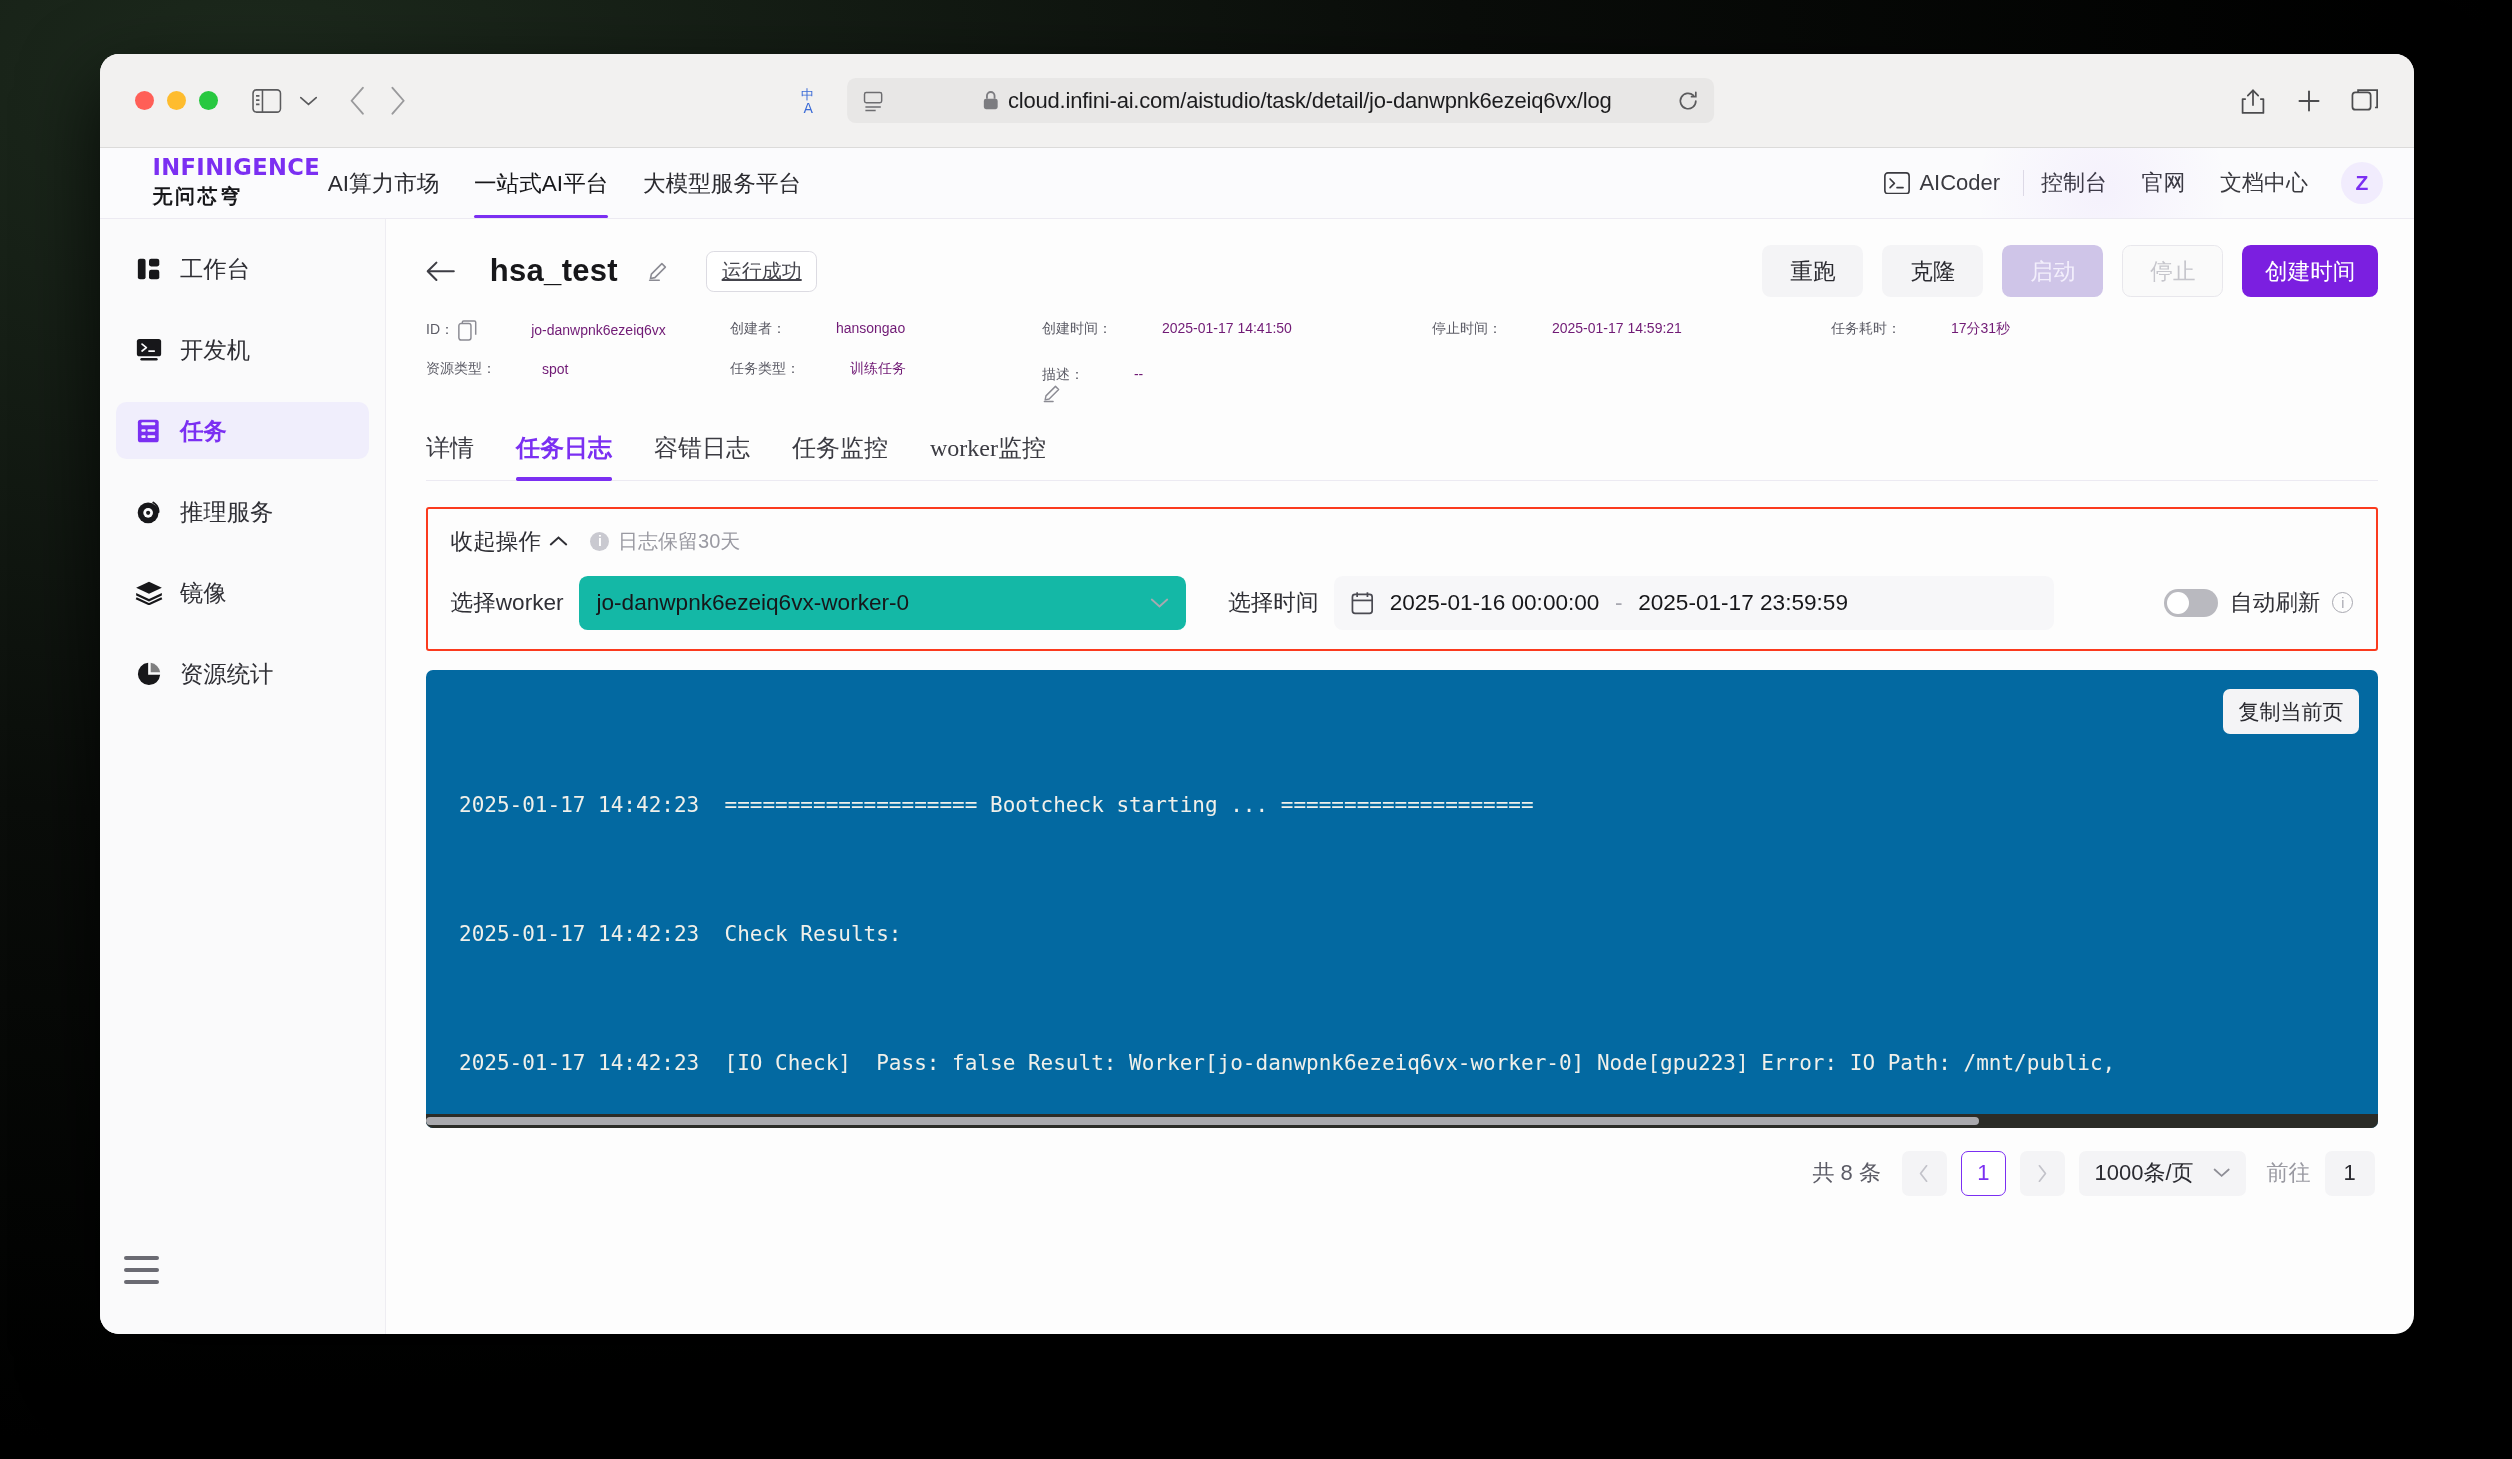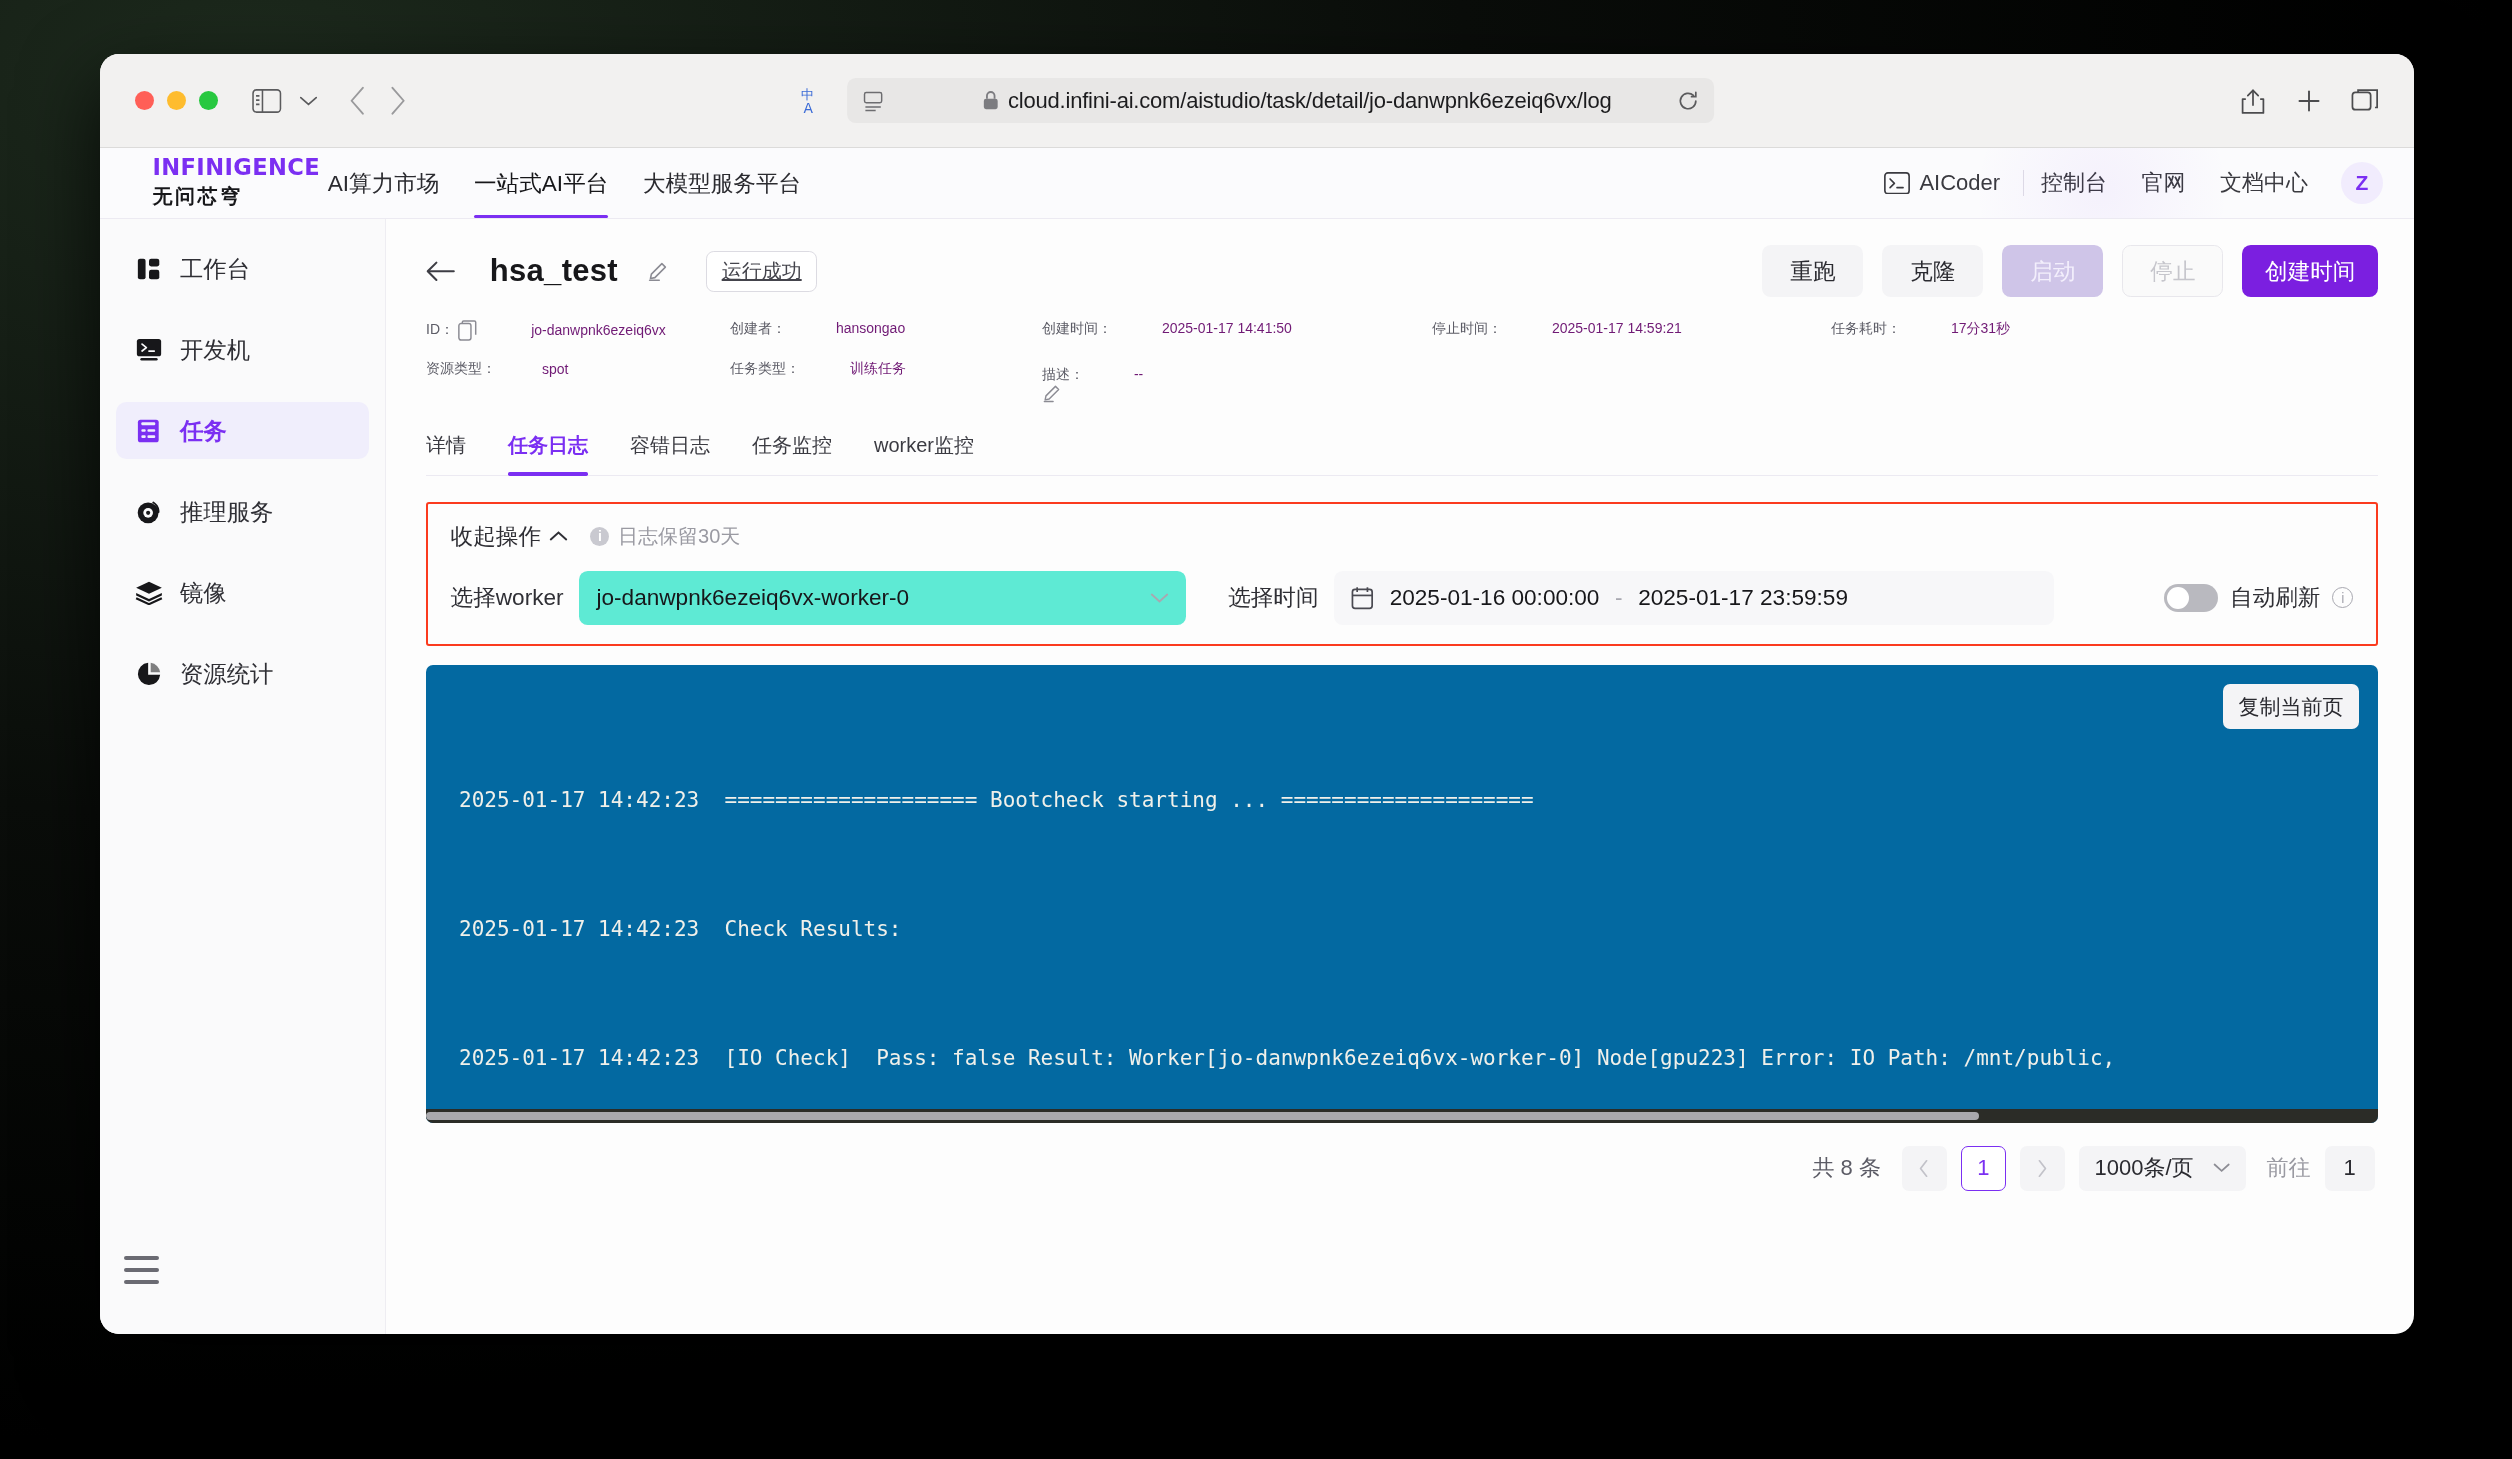--- a/index.html
+++ b/index.html
@@ -180,21 +180,21 @@
   .copy-ico { margin: 0 8.7px 0 3.5px; color: #8b8b93; }
   .m1 { width: 304px; display: flex; align-items: center; }
   .m2 { width: 312px; }
   .m3 { width: 390px; }
   .m4 { width: 399px; }
   .m5 { }
 
   
   #tabs { margin-top: 29.5px; display: flex; gap: 0; border-bottom: 0.9px solid #eceaf2; }
   .tab {
-    font-size: 20px; color: #3b3b42; padding: 0 21px 15.6px 21px; position: relative;
+    font-size: 24px; color: #3b3b42; padding: 0 21px 15.6px 21px; position: relative; font-family: Liberation Serif, serif;
   }
   .tab:first-child { padding-left: 0; }
   .tab.active { color: #7b2ff2; font-weight: 700; }
   .tab.active::after {
     content: ""; position: absolute; left: 21px; right: 21px; bottom: -0.9px;
     height: 3.5px; background: #7b2ff2; border-radius: 1.7px;
   }
 
   
   #ops {
@@ -207,21 +207,21 @@
   .caret-up { font-size: 17.3px; color: #2f2f35; }
   #retain { display: flex; align-items: center; gap: 8.7px; font-size: 20px; color: #9a9aa2; }
   .info-dot {
     width: 19px; height: 19px; border-radius: 50%; background: #c9c9d0;
     color: #fff; font-size: 14px; display: flex; align-items: center; justify-content: center;
     font-weight: 700;
   }
   #ops-bottom { margin-top: 19px; display: flex; align-items: center; }
   .field-label { font-size: 22.6px; color: #2f2f35; margin-right: 15.6px; white-space: nowrap; }
   #worker-select {
-    width: 607px; height: 54px; background: #5eead4; border-radius: 8.7px;
+    width: 607px; height: 54px; background: #14b8a6; border-radius: 8.7px;
     display: flex; align-items: center; padding: 0 17.3px;
     font-size: 22.6px; color: #17171a;
   }
   .sel-caret { margin-left: auto; color: #a8a8b0; font-size: 19px; }
   #time-range {
     width: 720px; height: 54px; background: #f7f7f9; border-radius: 8.7px;
     display: flex; align-items: center; padding: 0 17.3px; gap: 15.6px;
     font-size: 22.6px; color: #17171a;
   }
   .cal-ico { color: #4a4a52; }

